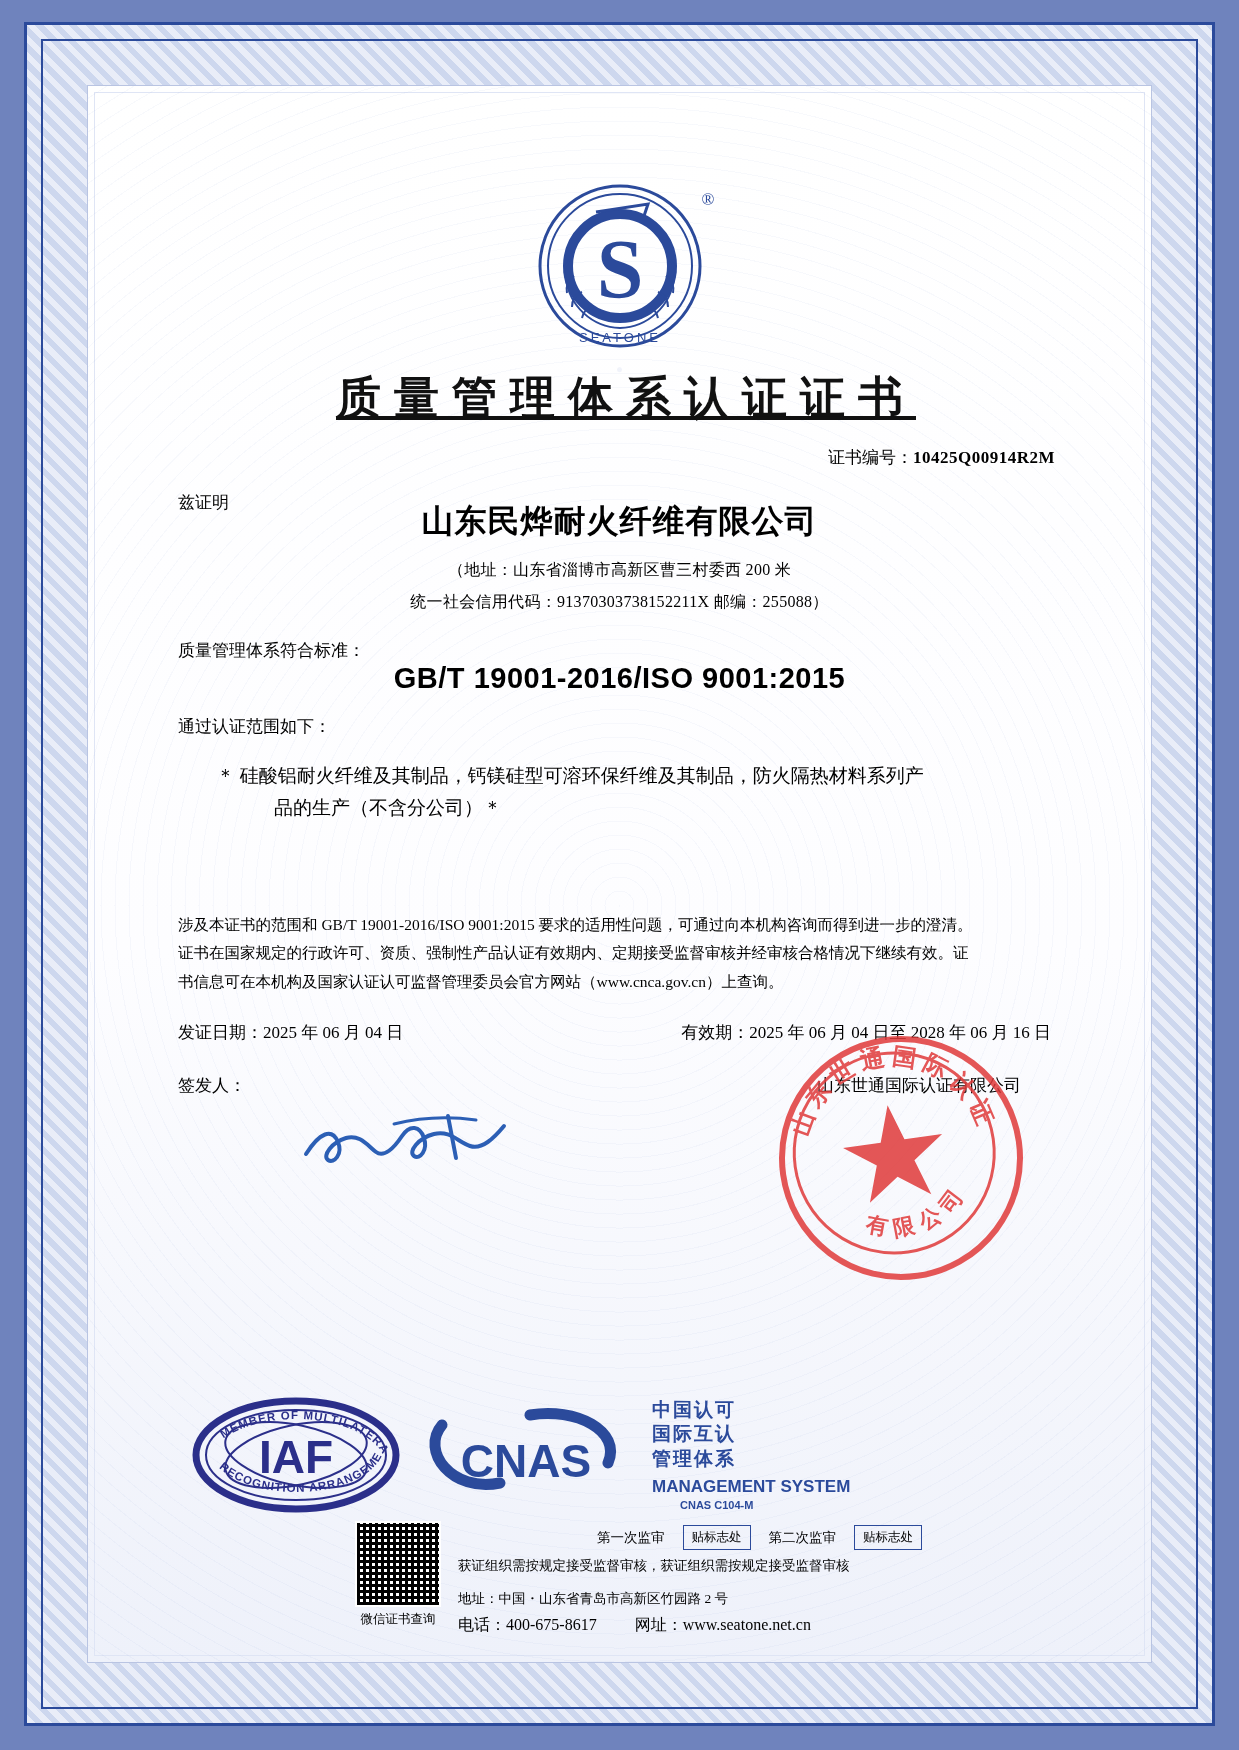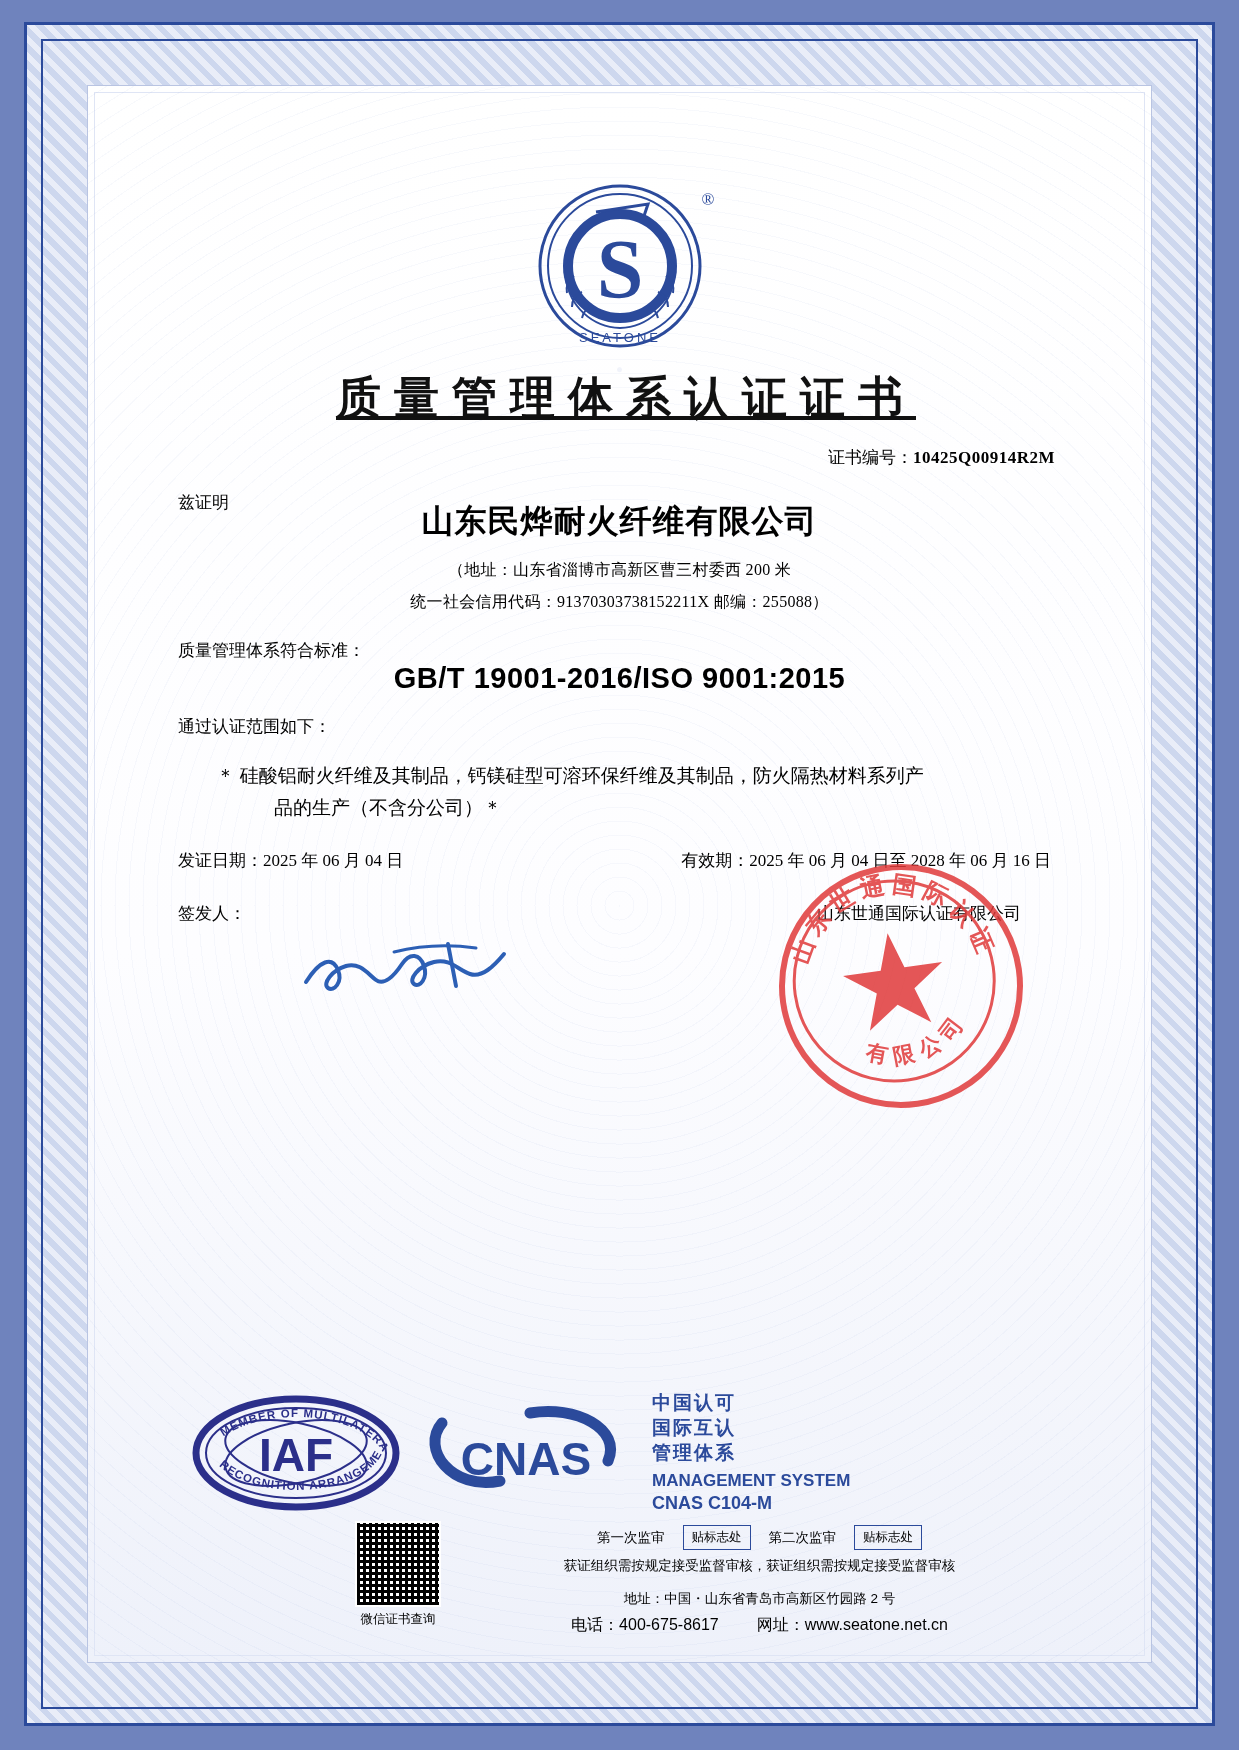--- a/index.html
+++ b/index.html
@@ -221,21 +221,21 @@
   .cnas{
     width:200px;height:96px;position:relative;
   }
   .cnas-text{
     font-family:"Liberation Sans",sans-serif;
     color:#2b4a9b;
     line-height:1.3;
   }
   .cnas-text .cn{font-size:19px;font-weight:bold;letter-spacing:2px;}
   .cnas-text .en{font-size:17px;font-weight:bold;margin-top:4px;}
-  .cnas-text .code{font-size:18px;font-weight:bold;}
+  .cnas-text .code{font-size:11px;font-weight:bold;margin-left:28px;}
 
   .footer{
     margin-top:6px;
     display:flex;
     align-items:flex-start;
   }
   .qr-block{
     width:120px;text-align:center;
     margin-left:160px;
   }
@@ -244,22 +244,21 @@
     background:
       repeating-linear-gradient(90deg,#000 0 3px,#fff 3px 6px),
       repeating-linear-gradient(0deg,#000 0 3px,#fff 3px 6px);
     background-blend-mode:multiply;
     border:2px solid #fff;
   }
   .qr-cap{font-size:12.5px;font-family:"Liberation Serif",serif;color:#000;margin-top:4px;}
 
   .foot-right{
     flex:1;
-    text-align:center;
-    font-family:Liberation Sans, sans-serif;
+    font-family:Liberation Serif, serif;
     color:#000;
     margin-top:4px;
   }
   .audit-row{
     display:flex;justify-content:center;align-items:center;
     gap:18px;font-size:13.5px;
   }
   .stamp-box{
     border:1px solid #2b4a9b;
     padding:3px 8px;
@@ -320,20 +319,25 @@
 
         <div class="label-std">质量管理体系符合标准：</div>
         <div class="standard">GB/T 19001-2016/ISO 9001:2015</div>
 
         <div class="label-scope">通过认证范围如下：</div>
         <div class="scope">
           <span>＊ 硅酸铝耐火纤维及其制品，钙镁硅型可溶环保纤维及其制品，防火隔热材料系列产</span>
           <span class="l2">品的生产（不含分公司）＊</span>
         </div>
 
+        <div class="notes">
+          <div>涉及本证书的范围和 GB/T 19001-2016/ISO 9001:2015 要求的适用性问题，可通过向本机构咨询而得到进一步的澄清。</div>
+          <div>证书在国家规定的行政许可、资质、强制性产品认证有效期内、定期接受监督审核并经审核合格情况下继续有效。证</div>
+          <div>书信息可在本机构及国家认证认可监督管理委员会官方网站（www.cnca.gov.cn）上查询。</div>
+        </div>
 
         <div class="dates">
           <div>发证日期：2025 年 06 月 04 日</div>
           <div class="valid">有效期：2025 年 06 月 04 日至 2028 年 06 月 16 日</div>
         </div>
 
         <div class="signer-row">
           <div class="signer-label">签发人：</div>
           <div class="issuer-org">山东世通国际认证有限公司</div>
 

